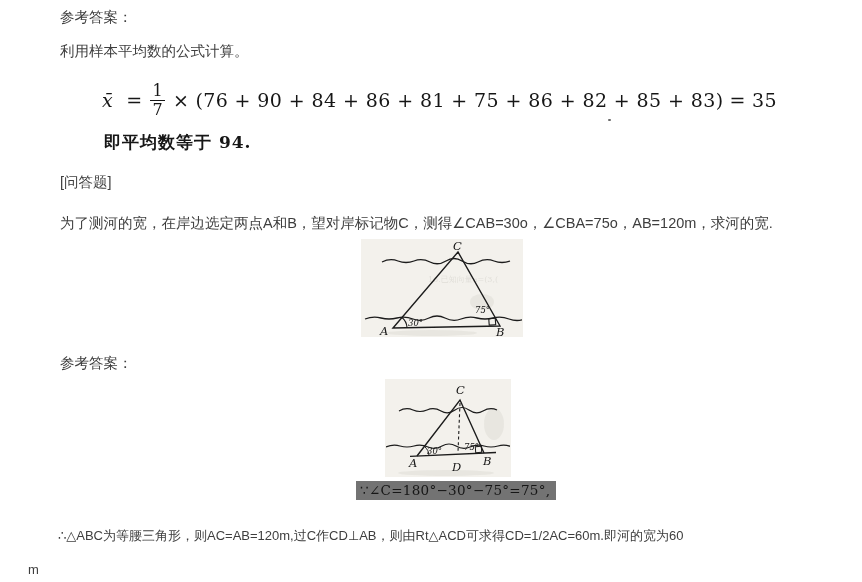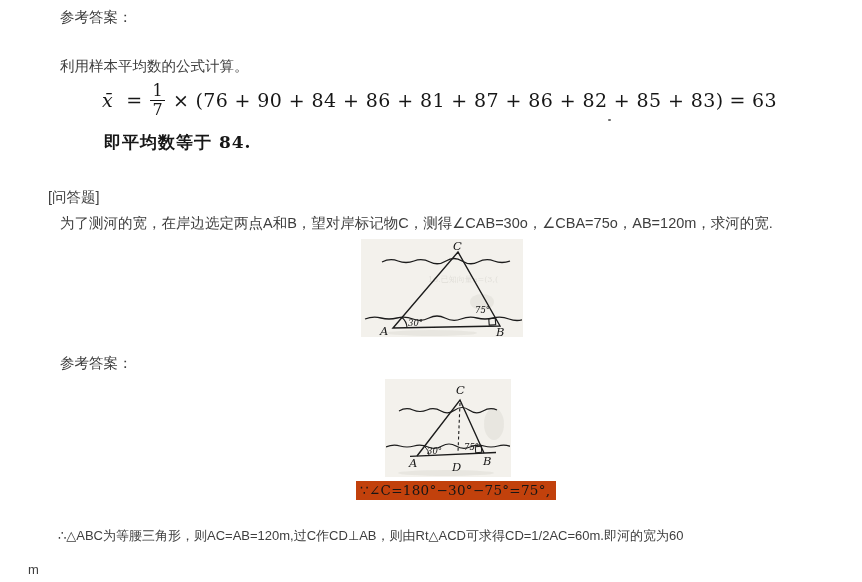--- a/index.html
+++ b/index.html
@@ -33,50 +33,50 @@
   
   .scanfig { position:absolute; background:#f3f1ec; box-shadow:0 0 0 1px #f3f1ec; }
   .scanfig svg { display:block; }
   .figink { stroke:#1c1c1c; fill:none; }
   .figlabel { font-family:"DejaVu Serif","Liberation Serif",serif; font-style:italic; fill:#151515; }
   .bleed { opacity:0.18; fill:#8d8b80; font-family:"DejaVu Serif",serif; }
   .smudge { fill:#b9b6ab; opacity:0.18; }
 
   .caption {
     position:absolute; left:356px; top:481px; padding:1px 6px 2px 4px;
-    background:#c2410c;
+    background:#737373;
     font-family:"DejaVu Serif","Liberation Serif",serif;
     font-size:13.5px; color:#161616; letter-spacing:0.3px; white-space:nowrap;
   }
   .solution { position:absolute; font-size:13px; line-height:20px; white-space:nowrap; }
 </style>
 </head>
 <body>
 
 <div class="page">
 
   <div class="tline" style="left:60px; top:7px;">参考答案：</div>
-  <div class="tline" style="left:60px; top:56px;">利用样本平均数的公式计算。</div>
+  <div class="tline" style="left:60px; top:41px;">利用样本平均数的公式计算。</div>
 
   <div class="formula">
     <span class="xbar">x̄</span>
     <span class="op">=</span>
     <span class="frac">
       <span class="num">1</span>
       <span class="den">7</span>
     </span>
     <span class="op">×</span>
-    <span>(76 + 90 + 84 + 86 + 81 + 87 + 86 + 82 + 85 + 83)</span>
+    <span>(76 + 90 + 84 + 86 + 81 + 75 + 86 + 82 + 85 + 83)</span>
     <span class="op">=</span>
-    <span>63</span>
+    <span>35</span>
   </div>
-  <div class="concl">即平均数等于 84.</div>
+  <div class="concl">即平均数等于 94.</div>
   <div class="speck" style="left:608px; top:119px;"></div>
 
-  <div class="tline" style="left:48px; top:172px;margin-top:15px;">[问答题]</div>
+  <div class="tline" style="left:60px; top:172px;">[问答题]</div>
   <div class="tline" style="left:60px; top:213px;">为了测河的宽，在岸边选定两点A和B，望对岸标记物C，测得∠CAB=30o，∠CBA=75o，AB=120m，求河的宽.</div>
 
   <div class="scanfig" style="left:362px; top:240px; width:160px; height:96px;">
     <svg width="160" height="96" viewBox="0 0 160 96">
       <text class="bleed" x="66" y="42" font-size="8">16.已知向量a=(3,(</text>
       <ellipse class="smudge" cx="120" cy="62" rx="12" ry="8"></ellipse>
       <ellipse class="smudge" cx="70" cy="93" rx="45" ry="3"></ellipse>
 
       <path class="figink" stroke-width="1.3" d="M20,22 q8,-4 16,-1 t16,0 t16,1 t16,-1 t16,0 t16,1 t16,-1 t16,0"></path>
       <path class="figink" stroke-width="1.3" d="M3,79 q8,-3 16,-1 t16,0 t16,1 t16,-1 t16,0 t16,1 t16,-1 t16,0 t16,1 t16,0"></path>

